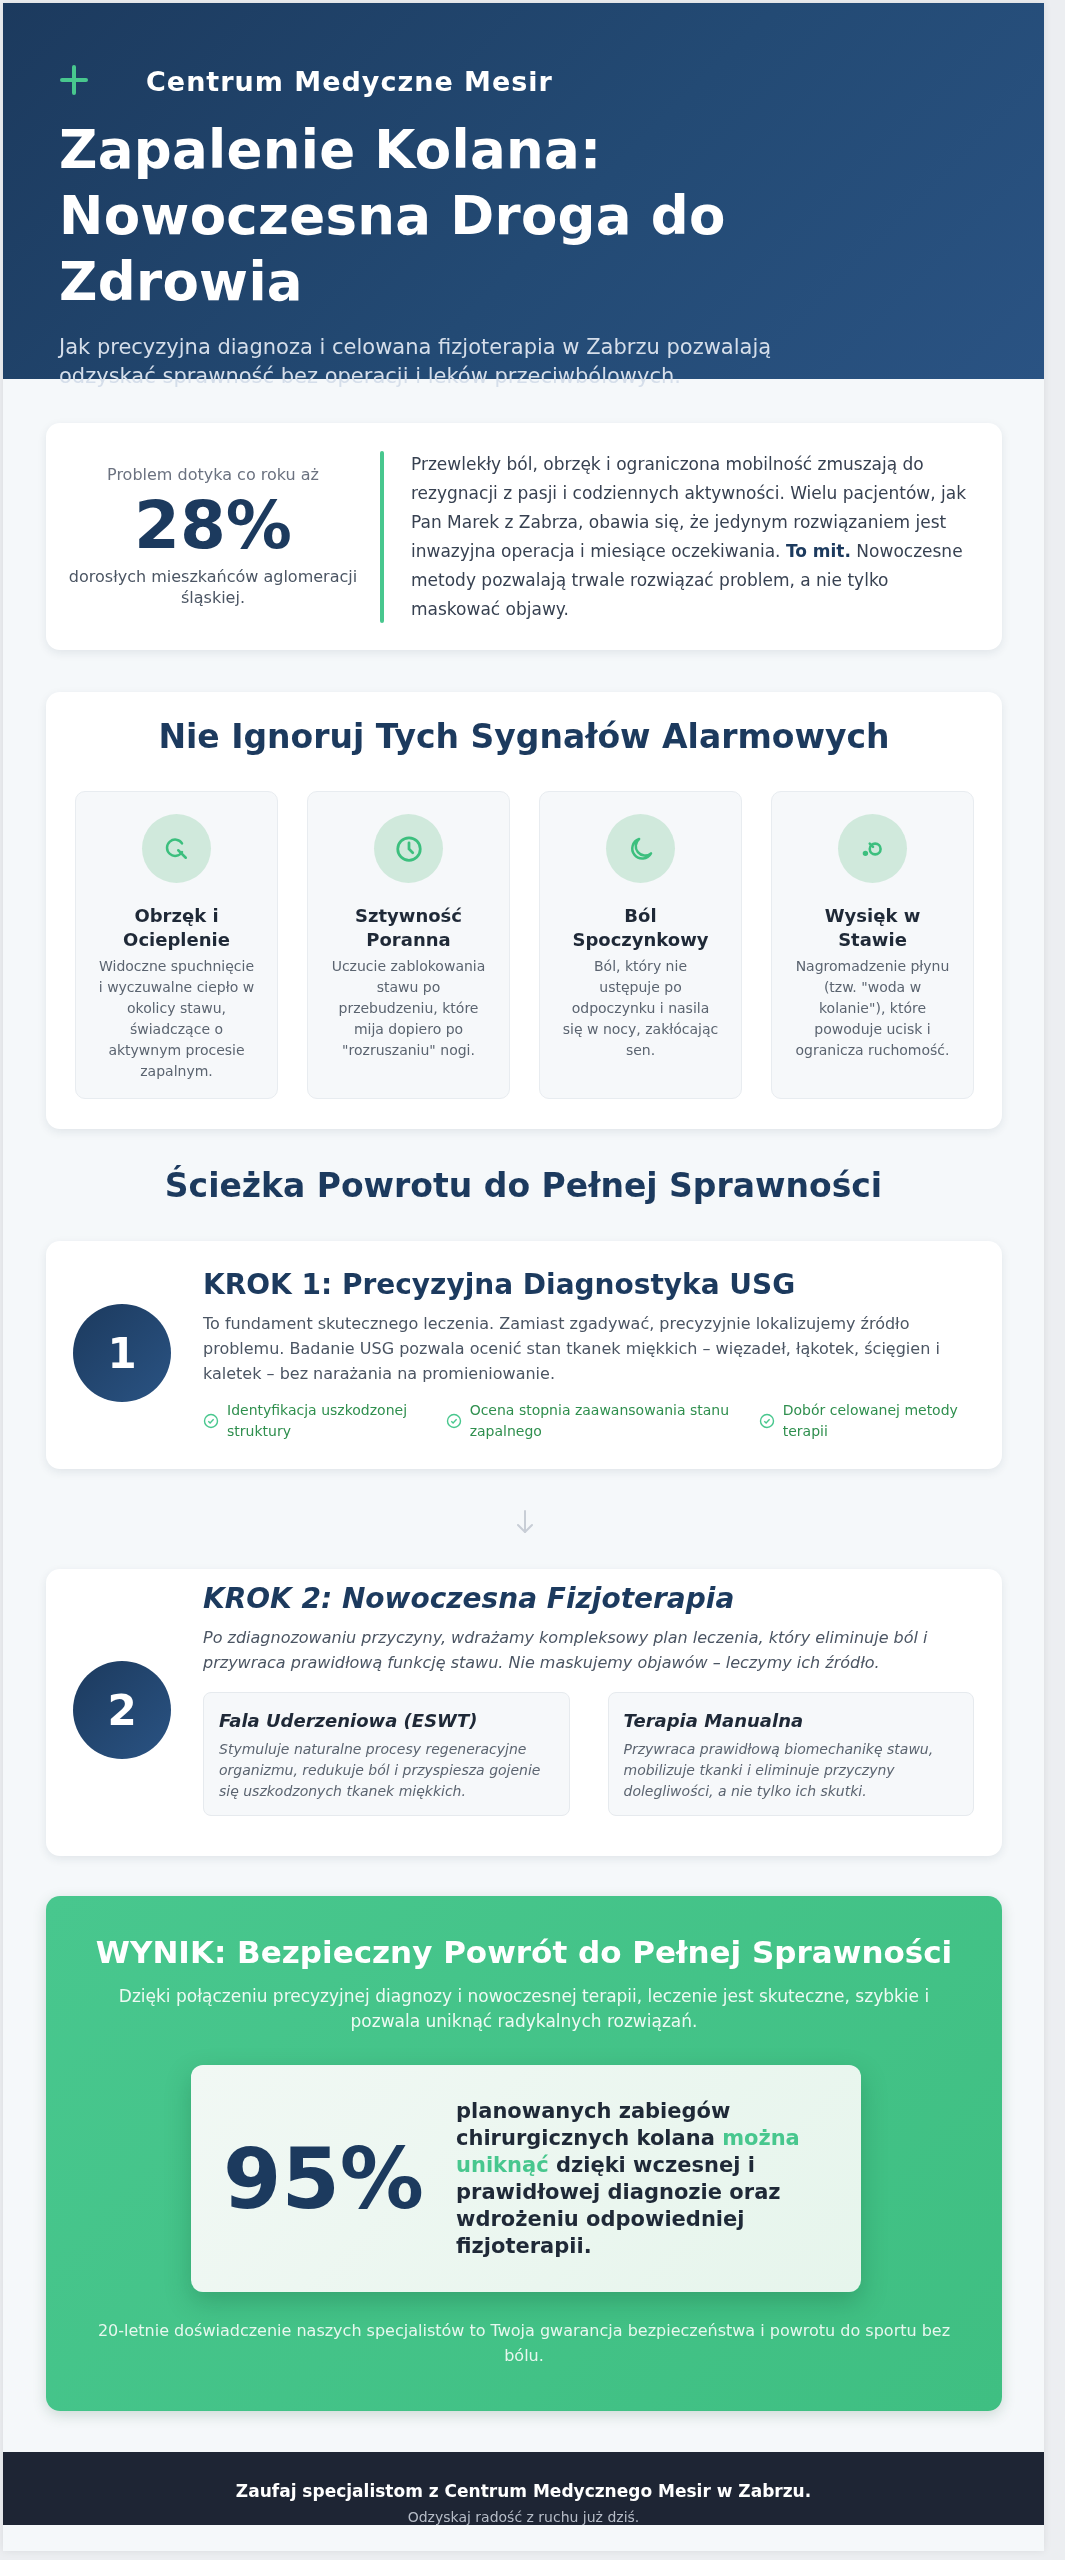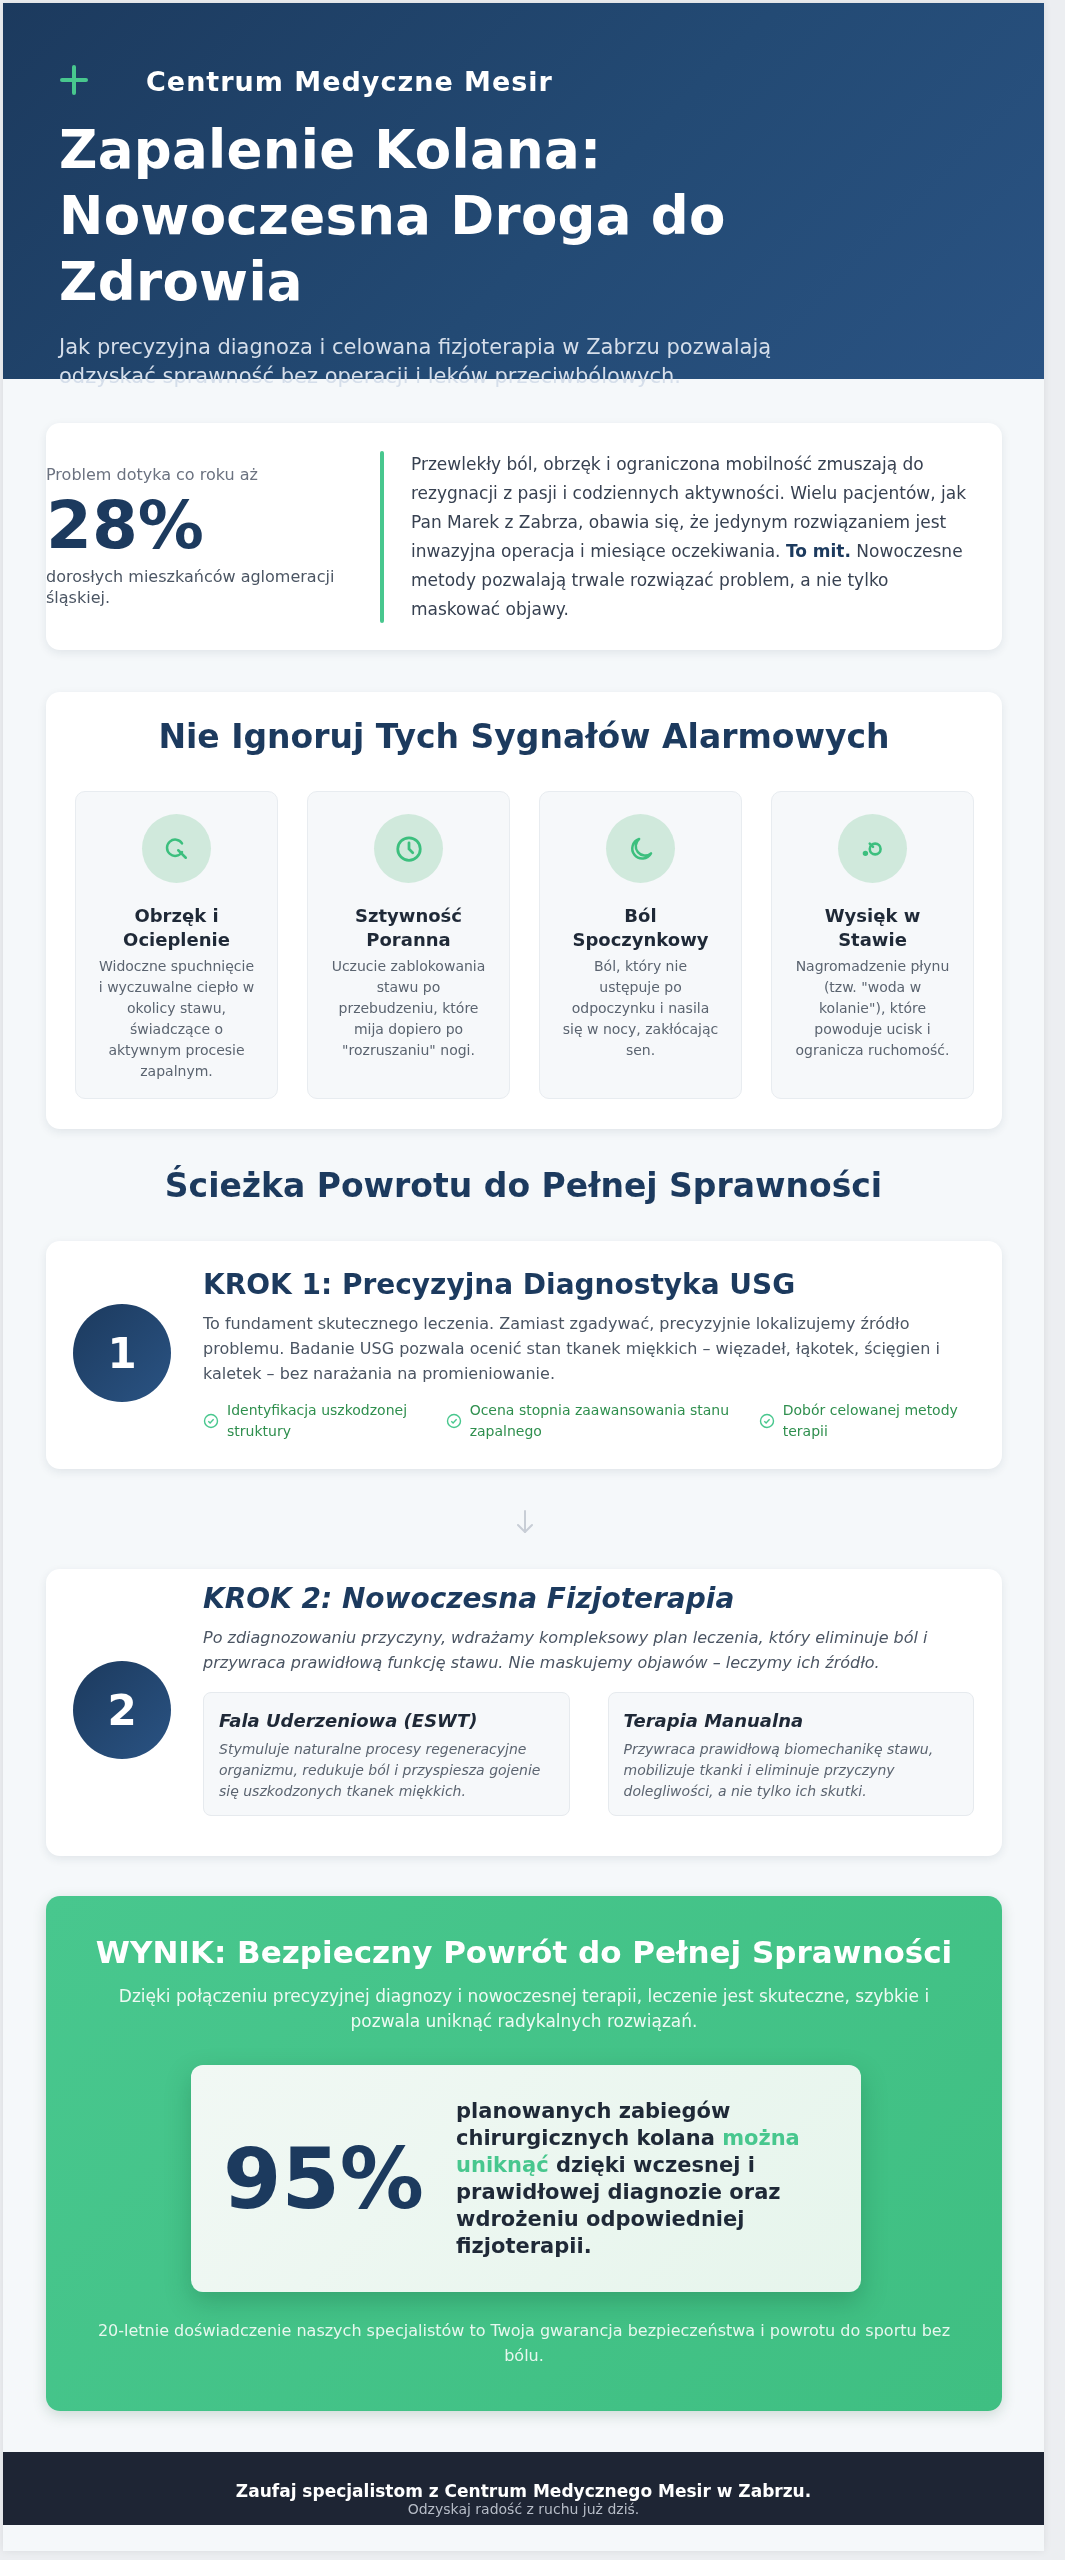--- a/index.html
+++ b/index.html
@@ -47,21 +47,21 @@
   .card {
     position: absolute;
     left: 43px; width: 956px;
     background: #fff;
     border-radius: 14px;
     box-shadow: 0 3px 10px rgba(20,40,70,0.09);
   }
 
   
   .intro { top: 420px; height: 227px; display: flex; align-items: center; }
-  .intro .stat { width: 334px; text-align: left; }
+  .intro .stat { width: 334px; text-align: center; }
   .intro .stat .pre { font-size: 16px; color: #6b7280; }
   .intro .stat .big { font-size: 66px; font-weight: bold; color: #1c3a5e; line-height: 80px; margin-top: 2px; }
   .intro .stat .post { font-size: 16px; color: #4b5563; line-height: 21px; }
   .intro .divider { width: 4px; height: 172px; background: #48c78e; border-radius: 2px; margin-right: 27px; }
   .intro .text { width: 560px; font-size: 17px; line-height: 29px; color: #374151; }
   .intro .text b { color: #1c3a5e; }
 
   
   .signals { top: 689px; height: 437px; }
   .signals h2 {
@@ -142,21 +142,21 @@
   .stat-box .txt { width: 370px; font-size: 21px; line-height: 27px; font-weight: bold; color: #1f2937; }
   .stat-box .txt .hl { color: #48c78e; }
   .result .foot { position: absolute; left: 40px; right: 40px; top: 422px; font-size: 16px; line-height: 25px; color: #e7f7ee; }
 
   
   .footer {
     position: absolute; left: 0; top: 2449px; width: 1041px; height: 73px;
     background: #1e2534; text-align: center; color: #fff;
   }
   .footer .l1 { margin-top: 29px; font-size: 17px; font-weight: bold; }
-  .footer .l2 { margin-top: 0; font-size: 14px; color: #b6bcc7; }
+  .footer .l2 { margin-top: 8px; font-size: 14px; color: #b6bcc7; }
 </style>
 </head>
 <body>
 
 <div class="page">
 
   <header class="hero">
     <div class="brand">
       <span class="plus"></span>
       <span class="brand-name">Centrum Medyczne Mesir</span>

